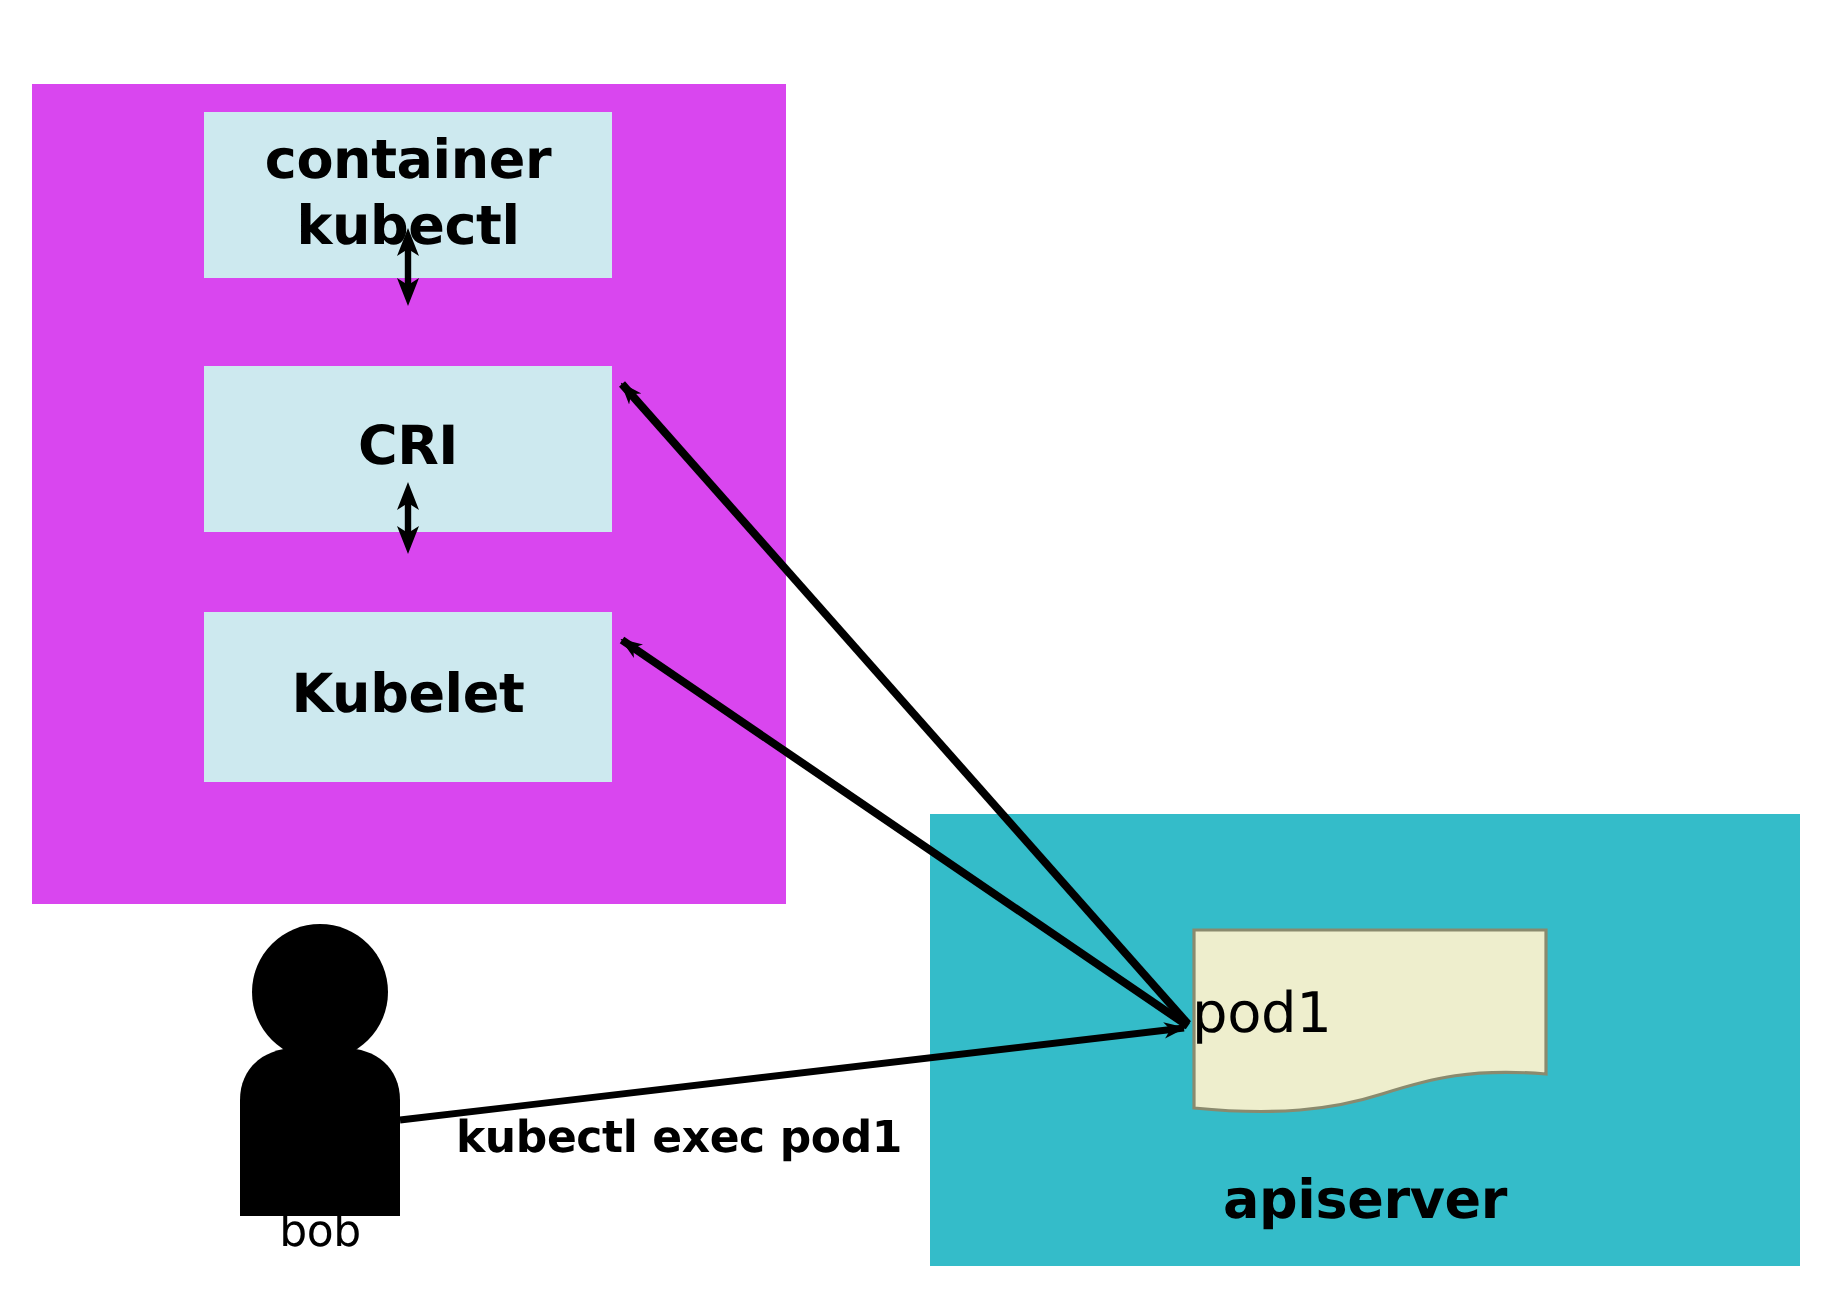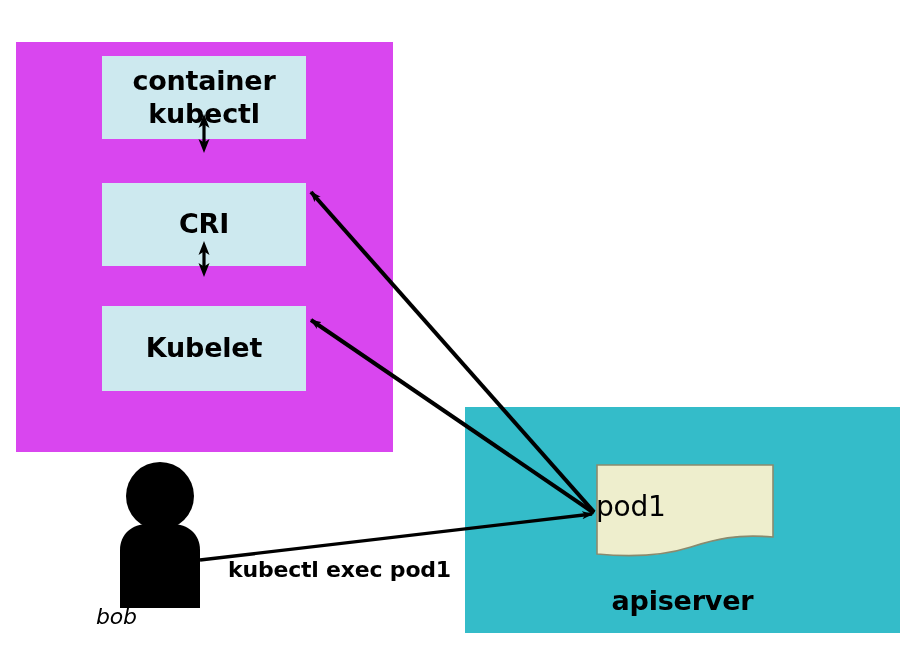--- a/index.html
+++ b/index.html
@@ -109,25 +109,25 @@
     top: 460px;
     width: 84px;
     height: 148px;
   }
   .actor svg { display: block; }
   .actor-caption {
     position: absolute;
     left: -22px;
     width: 128px;
     top: 144px;
+    text-align: center;
     font-size: 22px;
     font-weight: normal;
     color: #000000;
     letter-spacing: -0.2px;
-    font-style: italic;
   }
 
   
   .command-label {
     position: absolute;
     left: 228px;
     top: 557px;
     font-size: 22px;
     font-weight: bold;
     color: #000000;

